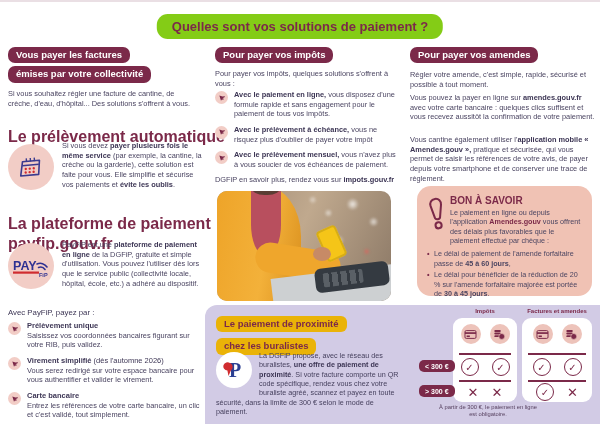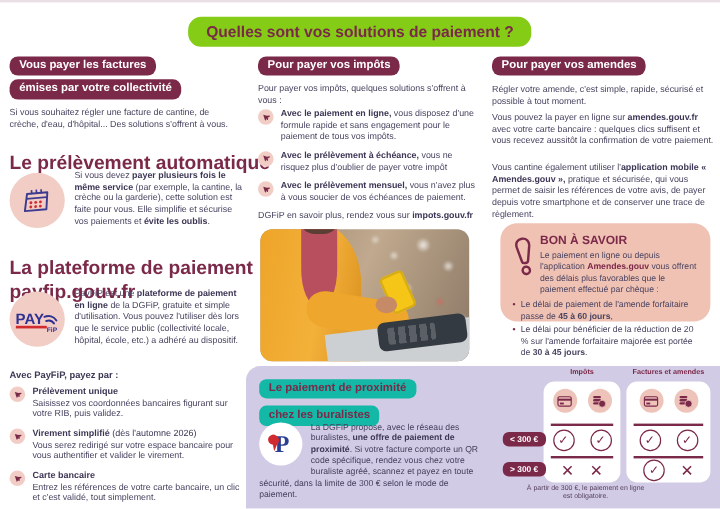--- a/index.html
+++ b/index.html
@@ -6,21 +6,21 @@
   body{font-family:"Liberation Sans","DejaVu Sans",sans-serif;background:#fff;}
   .page{position:relative;width:600px;height:424px;background:#fff;overflow:hidden;}
   .top-rule{position:absolute;top:0;left:0;width:600px;height:2px;background:#eadfe4;}
 
   
   .body-txt{font-size:7.4px;line-height:1.3;color:#4a4461;}
   .body-txt b{color:#3d3655;}
   .h-maroon{font-size:16px;font-weight:bold;color:#7b2949;line-height:1.25;}
   .pill-dark{display:inline-block;background:#7b2949;color:#fff;font-weight:bold;
     font-size:9.5px;padding:3px 8px;border-radius:7px;line-height:1.1;}
-  .pill-white{display:inline-block;background:#14b8a6;color:#7b2949;font-weight:bold;
+  .pill-white{display:inline-block;background:#eab308;color:#7b2949;font-weight:bold;
     font-size:9.5px;padding:3px 8px;border-radius:6px;line-height:1.1;}
   .abs{position:absolute;}
 
   
   .title-pill{position:absolute;top:14px;left:50%;transform:translateX(-50%);
     background:#84cc16;color:#7b2949;font-size:13px;font-weight:bold;
     padding:5px 15px;border-radius:11px;white-space:nowrap;}
 
   
   .media .circle{float:left;margin:3px 8px 2px 0;}
@@ -58,21 +58,21 @@
   .phone{position:absolute;left:104px;top:36px;width:21px;height:33px;background:#f5c518;
     border-radius:4px;transform:rotate(-24deg);box-shadow:inset 0 0 0 2px rgba(0,0,0,.12);}
   .counter{position:absolute;right:-12px;bottom:-18px;width:130px;height:48px;background:#cdd0d2;
     transform:rotate(-7deg);}
   .terminal{position:absolute;right:2px;top:74px;width:74px;height:24px;background:#343a41;
     border-radius:6px;transform:rotate(-7deg);}
   .terminal::after{content:"";position:absolute;left:8px;top:5px;width:40px;height:14px;
     background:repeating-linear-gradient(90deg,#5a6066 0 6px,#343a41 6px 9px);border-radius:2px;}
 
   
-  .tip-box{position:absolute;left:417px;top:186px;width:175px;height:82px;background:#f0c2b4;
+  .tip-box{position:absolute;left:417px;top:186px;width:175px;height:110px;background:#f0c2b4;
     border-radius:14px;box-sizing:border-box;padding:9px 10px 6px 9px;}
   .tip-head{display:flex;}
   .tip-title{font-size:10px;font-weight:bold;color:#7b2949;margin-bottom:2px;}
   .tip-body{font-size:7.2px;line-height:1.3;color:#4a4461;}
   .tip-body b{color:#7b2949;}
   .tip-list{margin:4px 0 0 0;padding:0;list-style:none;}
   .tip-list li{position:relative;padding-left:8px;font-size:7.2px;line-height:1.3;color:#4a4461;margin-bottom:2px;}
   .tip-list li::before{content:"•";position:absolute;left:1px;color:#7b2949;font-weight:bold;}
 
   
@@ -150,21 +150,21 @@
         <text x="0" y="15" font-family="Liberation Sans,sans-serif" font-size="12.5" font-weight="bold" fill="#2e3192">PAY</text>
         <rect x="0" y="16.5" width="26" height="2.2" fill="#d02c2f"></rect>
         <path d="M24 9 a8 8 0 0 1 10 3" fill="none" stroke="#2e3192" stroke-width="1.6" stroke-linecap="round"></path>
         <path d="M25.5 12.5 a5.5 5.5 0 0 1 6.5 2" fill="none" stroke="#2e3192" stroke-width="1.6" stroke-linecap="round"></path>
         <text x="26" y="21.5" font-family="Liberation Sans,sans-serif" font-size="5.5" font-weight="bold" fill="#2e3192">FiP</text>
       </svg>
     </span>
     <div class="body-txt"><span>PayFiP est une </span><b>plateforme de paiement en ligne</b><span> de la DGFiP, gratuite et simple d'utilisation. Vous pouvez l'utiliser dès lors que le service public (collectivité locale, hôpital, école, etc.) a adhéré au dispositif.</span></div>
   </div>
 
-  <div class="abs" style="left:8px;top:308px;font-size:7.8px;font-weight:bold;color:#3d3655;">Avec PayFiP, payez par :</div>
+  <div class="abs" style="left:8px;top:308px;font-size:7.8px;font-weight:normal;color:#3d3655;">Avec PayFiP, payez par :</div>
 
   <div class="abs" style="left:8px;top:321px;width:196px;">
     <div class="bullet">
       <span class="bullet-ic">
         <svg width="8" height="8" viewBox="0 0 18 18" style="transform:scaleX(-1) rotate(18deg);">
             <path d="M2,7 L7,6.2 L13,2 L13,14 L7,9.8 L2,9 Z M6,10.5 L7.5,14 L9.5,13.3 L8.3,10.2 Z" fill="#7b2949"></path>
           </svg>
       </span>
       <div class="btxt">
         <div class="btitle"><b>Prélèvement unique</b><span class="suffix"></span></div>

